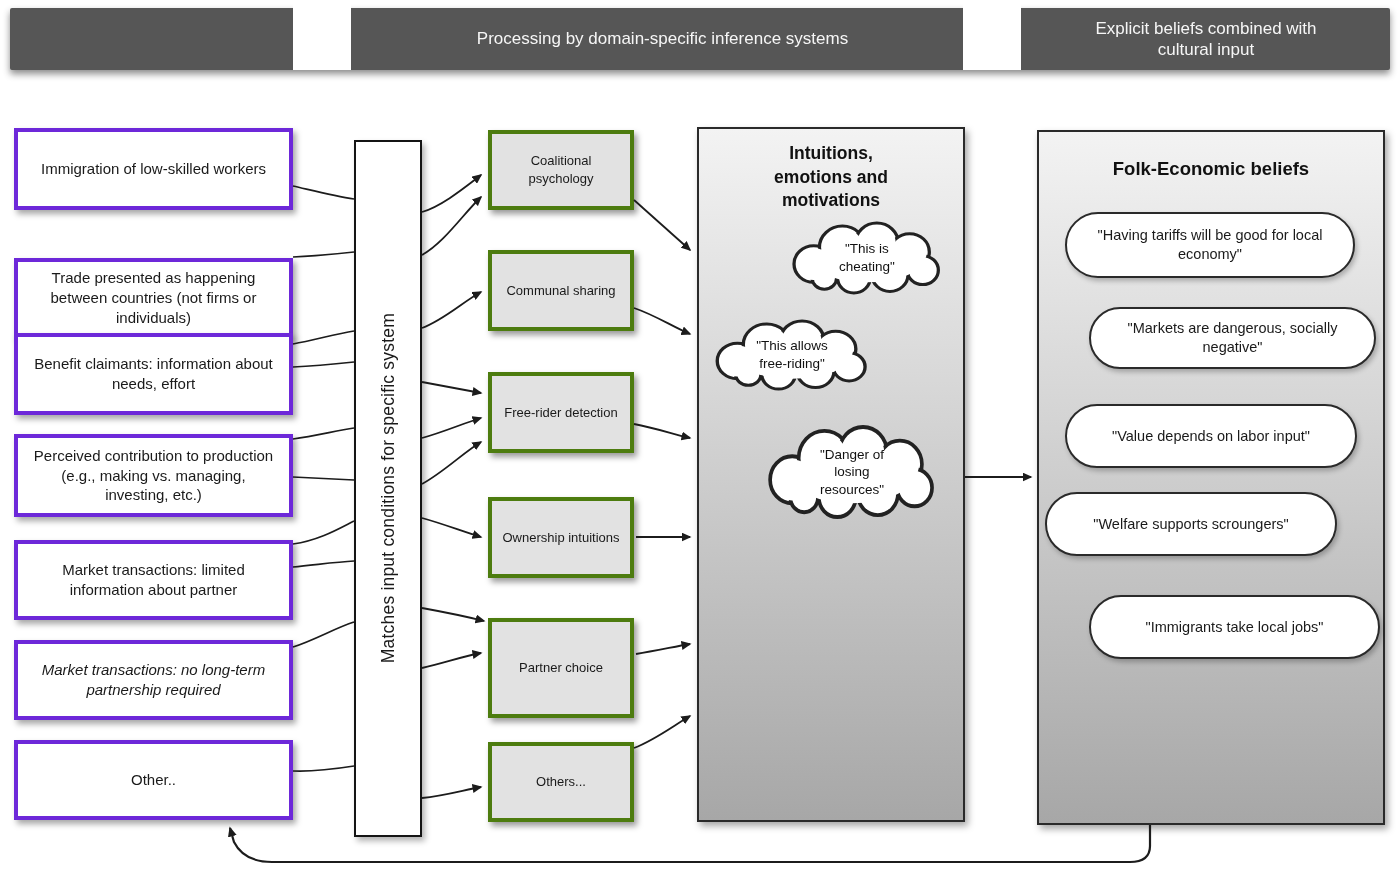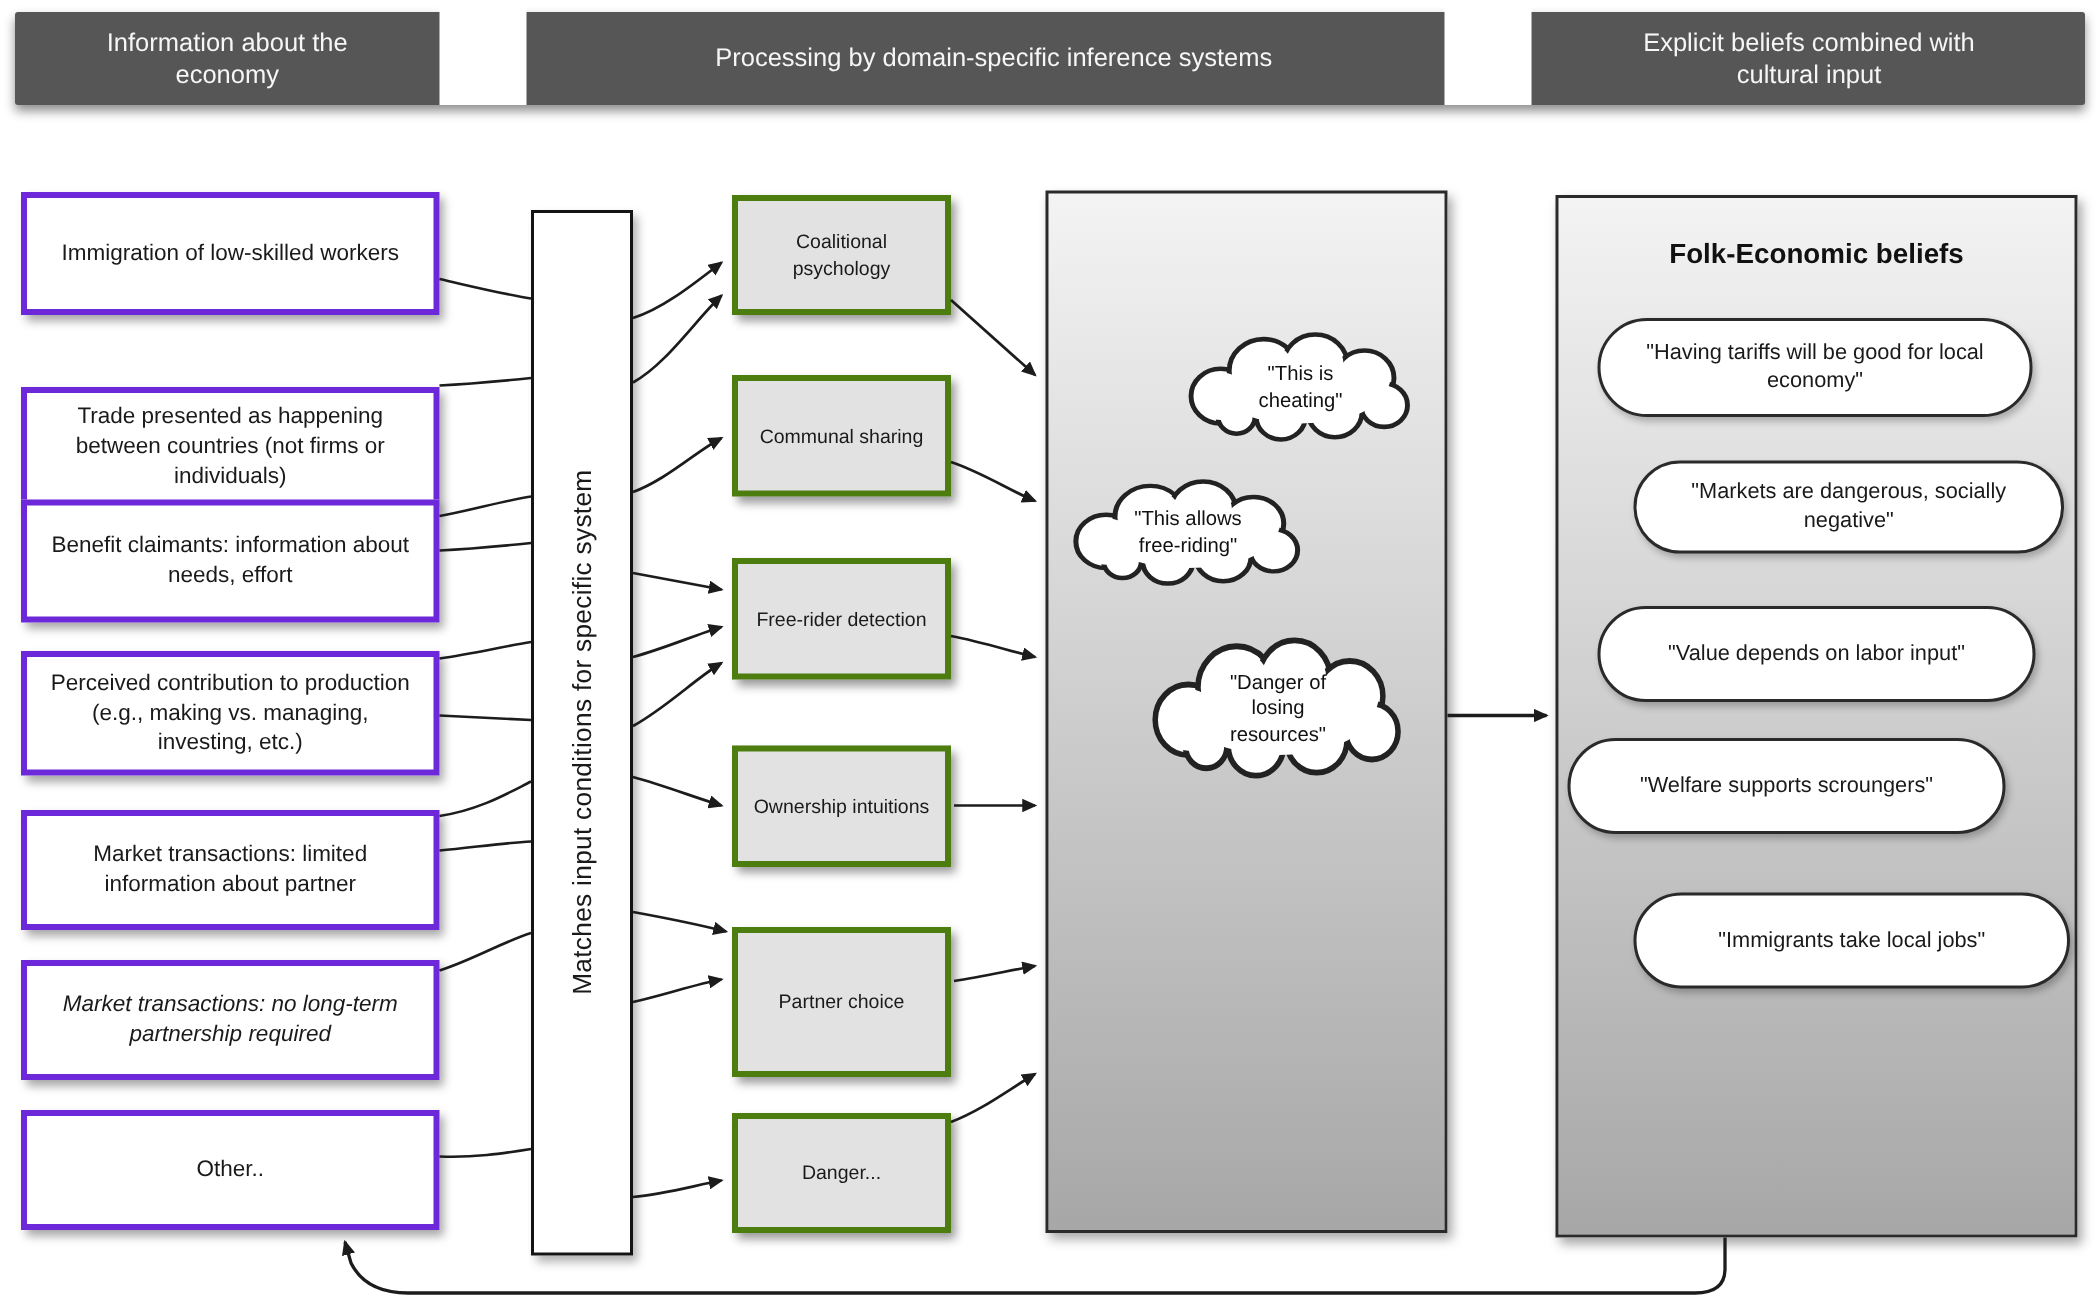--- a/index.html
+++ b/index.html
@@ -71,22 +71,20 @@
     text-align:center;font-size:14.5px;line-height:1.3;padding:4px 20px;
     box-shadow:2px 3px 5px rgba(0,0,0,0.25);
   }
   
   .wires{position:absolute;left:0;top:0;width:1400px;height:875px;pointer-events:none;}
 </style>
 </head>
 <body>
 
 <div class="hdr">
-  <div class="hdr-sec preline" style="left:0;width:283px;">Information about the
-economy</div>
   <div class="hdr-sec" style="left:342px;width:621px;">Processing by domain-specific inference systems</div>
   <div class="hdr-sec preline" style="left:1012px;width:368px;">Explicit beliefs combined with
 cultural input</div>
 </div>
 <div class="hdr-gap" style="left:293px;"></div>
 <div class="hdr-gap" style="left:963px;"></div>
 
 <div class="inbox" style="top:128px;height:82px;">Immigration of low-skilled workers</div>
 <div class="inbox" style="top:232px;height:80px;margin-top:26px;">Trade presented as happening between countries (not firms or individuals)</div>
 <div class="inbox" style="top:333px;height:82px;">Benefit claimants: information about needs, effort</div>
@@ -97,23 +95,26 @@
 
 <div class="matcher">
   <span>Matches input conditions for specific system</span>
 </div>
 
 <div class="sysbox" style="top:130px;height:80px;">Coalitional psychology</div>
 <div class="sysbox" style="top:250px;height:81px;">Communal sharing</div>
 <div class="sysbox" style="top:372px;height:81px;">Free-rider detection</div>
 <div class="sysbox" style="top:497px;height:81px;">Ownership intuitions</div>
 <div class="sysbox" style="top:618px;height:100px;">Partner choice</div>
-<div class="sysbox" style="top:742px;height:80px;">Danger...</div>
+<div class="sysbox" style="top:742px;height:80px;">Others...</div>
 
 <div class="panel" style="left:697px;top:127px;width:268px;height:695px;">
+  <div class="panel-title preline" style="top:13px;">Intuitions,
+emotions and
+motivations</div>
 
   <div class="cloud" style="left:86px;top:91px;width:164px;height:76px;">
     <svg viewBox="0 0 200 100" preserveAspectRatio="none">
         <use href="#cloud-shape"></use>
       </svg>
     <div class="ctext preline">"This is
 cheating"</div>
   </div>
   <div class="cloud" style="left:9px;top:189px;width:168px;height:74px;">
     <svg viewBox="0 0 200 100" preserveAspectRatio="none">

